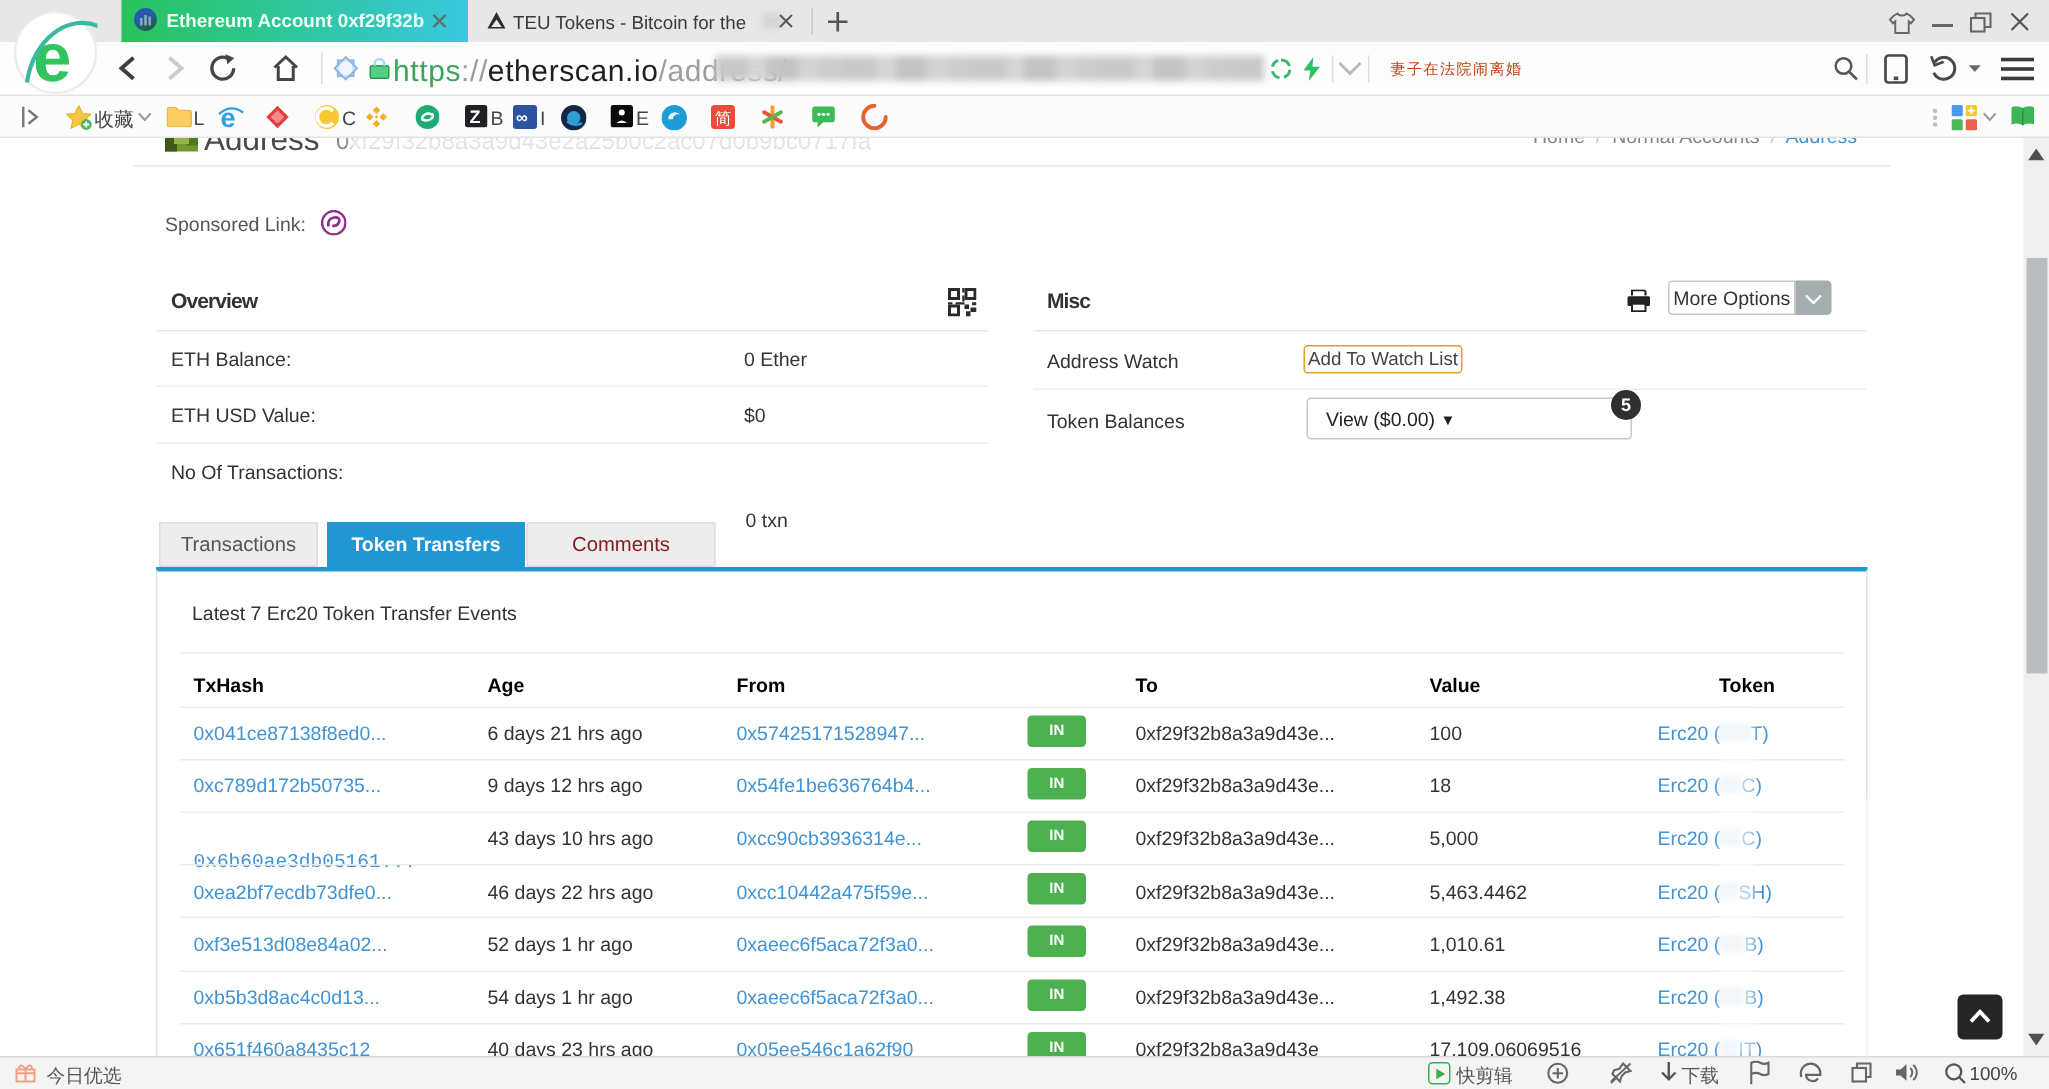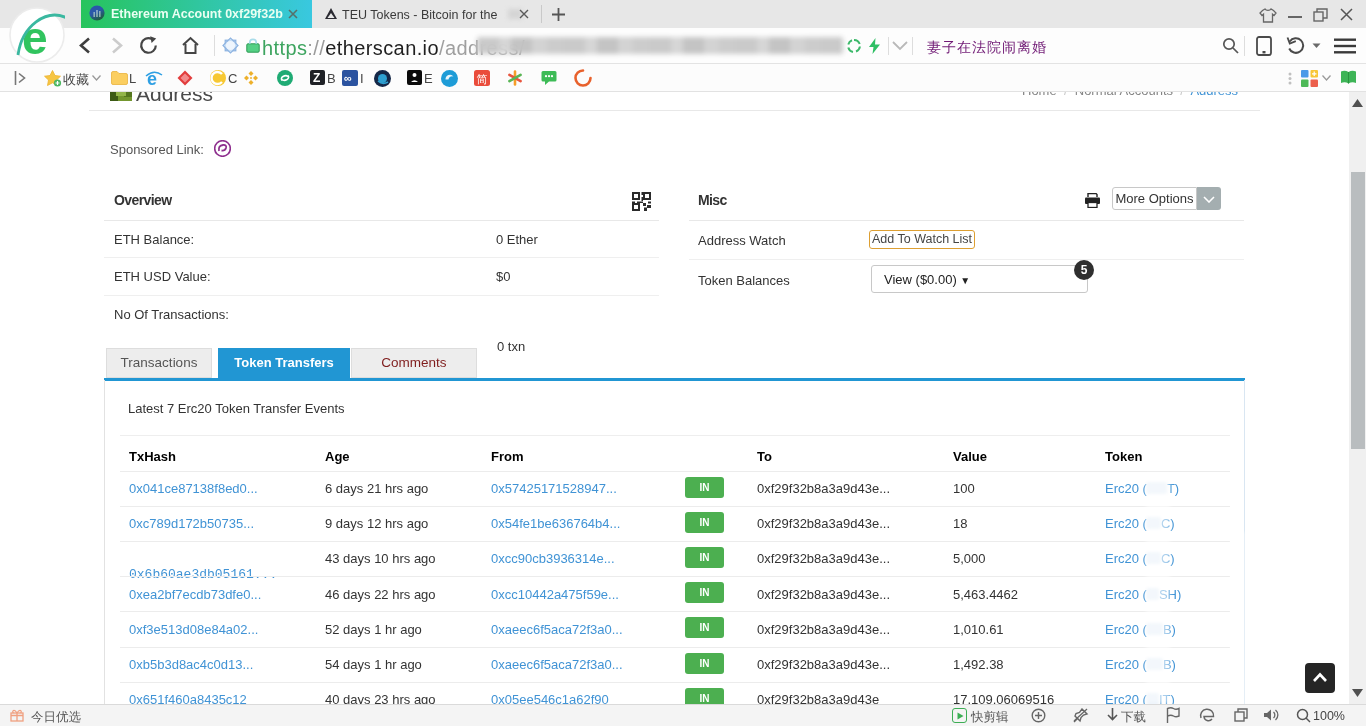--- a/index.html
+++ b/index.html
@@ -122,21 +122,21 @@
     </g>
   </svg>
 <svg class="abs" style="left:868px;top:38px" width="13" height="16" viewBox="0 0 13 16">
     <path d="M7.5 0 L1 9 H5.5 L4.5 16 L12 6.5 H7 Z" fill="#2fbf64"></path>
   </svg>
 <div class="sep" style="left:888px;top:37px;height:18px;"></div>
 <svg class="abs" style="left:892px;top:41px" width="16" height="10" viewBox="0 0 16 10">
     <path d="M1 1 L8 8 L15 1" fill="none" stroke="#b9b9b9" stroke-width="1.8"></path>
   </svg>
 <div class="sep" style="left:912px;top:37px;height:18px;"></div>
-<div class="abs" style="left:927px;top:39px;font-size:14px;color:#701a75;letter-spacing:1px;">妻子在法院闹离婚</div>
+<div class="abs" style="left:927px;top:39px;font-size:10px;color:#c2410c;letter-spacing:1px;">妻子在法院闹离婚</div>
 <svg class="abs" style="left:1222px;top:37px" width="17" height="17" viewBox="0 0 17 17">
     <circle cx="7" cy="7" r="5.2" fill="none" stroke="#565656" stroke-width="1.7"></circle>
     <path d="M11 11 L16 16" stroke="#565656" stroke-width="1.7"></path>
   </svg>
 <div class="sep" style="left:1244px;top:36px;height:20px;"></div>
 <svg class="abs" style="left:1256px;top:36px" width="16" height="20" viewBox="0 0 16 20">
     <rect x="1" y="1" width="14" height="18" rx="2" fill="none" stroke="#4a4a4a" stroke-width="1.8"></rect>
     <rect x="6.5" y="15" width="3" height="2.4" fill="#4a4a4a"></rect>
   </svg>
 <svg class="abs" style="left:1286px;top:37px" width="20" height="18" viewBox="0 0 20 18">
@@ -269,20 +269,21 @@
   </svg>
 
 <div id="page">
 
   <div class="abs" style="left:110px;top:-13px;width:22px;height:22px;background:#74972f;">
     <div class="abs" style="left:0;top:0;width:8px;height:22px;background:#3c5a16;"></div>
     <div class="abs" style="left:14px;top:5px;width:8px;height:13px;background:#55761f;"></div>
     <div class="abs" style="left:6px;top:10px;width:10px;height:7px;background:#93b54a;"></div>
   </div>
   <div class="abs" style="left:136px;top:-10px;font-size:21px;color:#4a4a4a;">Address</div>
+  <div class="abs" style="left:224px;top:-6.5px;font-size:16px;color:#8a8a8a;">0xf29f32b8a3a9d43e2a25b0c2ac07d0b9bc0717fa</div>
   <div class="abs" style="left:233px;top:-2px;width:365px;height:11px;background:rgba(255,255,255,0.78);filter:blur(1.5px);"></div>
   <div class="abs" style="left:1022px;top:-9px;font-size:13px;color:#848484;">Home <span style="color:#c9c9c9;">&nbsp;/&nbsp;</span> Normal Accounts <span style="color:#c9c9c9;">&nbsp;/&nbsp;</span> <span style="color:#4093d5;">Address</span></div>
   <div class="hr" style="left:89px;top:18px;width:1171px;"></div>
 
   <div class="abs" style="left:110px;top:50px;font-size:13px;color:#555;">Sponsored Link: </div>
   <svg class="abs" style="left:214px;top:48px" width="17" height="17" viewBox="0 0 17 17">
       <circle cx="8.5" cy="8.5" r="7.8" fill="none" stroke="#8e2f8e" stroke-width="1.6"></circle>
       <path d="M5 11 Q4 5.5 9 5 Q13 4.7 12 8 Q11 11 7.5 10.5" fill="none" stroke="#8e2f8e" stroke-width="1.8"></path>
     </svg>
 
@@ -341,21 +342,21 @@
   <div class="abs" style="left:104px;top:286px;width:1141px;height:2.5px;background:#2196d3;"></div>
 
   <div class="abs" style="left:104px;top:288px;width:1141px;height:324px;border-left:1px solid #e2e2e2;border-right:1px solid #d9e6f2;"></div>
   <div class="abs" style="left:128px;top:309px;font-size:13px;color:#333;">Latest 7 Erc20 Token Transfer Events</div>
   <div class="hr" style="left:120px;top:343px;width:1110px;background:#eee;"></div>
   <div class="cell bold" style="left:129px;top:357px;">TxHash</div>
   <div class="cell bold" style="left:325px;top:357px;">Age</div>
   <div class="cell bold" style="left:491px;top:357px;">From</div>
   <div class="cell bold" style="left:757px;top:357px;">To</div>
   <div class="cell bold" style="left:953px;top:357px;">Value</div>
-  <div class="cell bold" style="left:1105px;top:357px;">Token</div>
+  <div class="cell bold" style="left:1146px;top:357px;">Token</div>
   <div class="rowdiv" style="left:120px;top:378.6px;width:1110px;"></div>
 
   <div class="trow" style="top:379px;">
     <div class="cell link" style="left:129px;top:10px;">0x041ce87138f8ed0...</div>
     <div class="cell" style="left:325px;top:10px;color:#333;">6 days 21 hrs ago</div>
     <div class="cell link" style="left:491px;top:10px;">0x57425171528947...</div>
     <div class="badge-in" style="left:685px;top:5.5px;">IN</div>
     <div class="cell" style="left:757px;top:10px;color:#333;">0xf29f32b8a3a9d43e...</div>
     <div class="cell" style="left:953px;top:10px;color:#333;">100</div>
     <div class="cell link" style="left:1105px;top:10px;">Erc20 (<span class="tblur"></span>T)</div>

